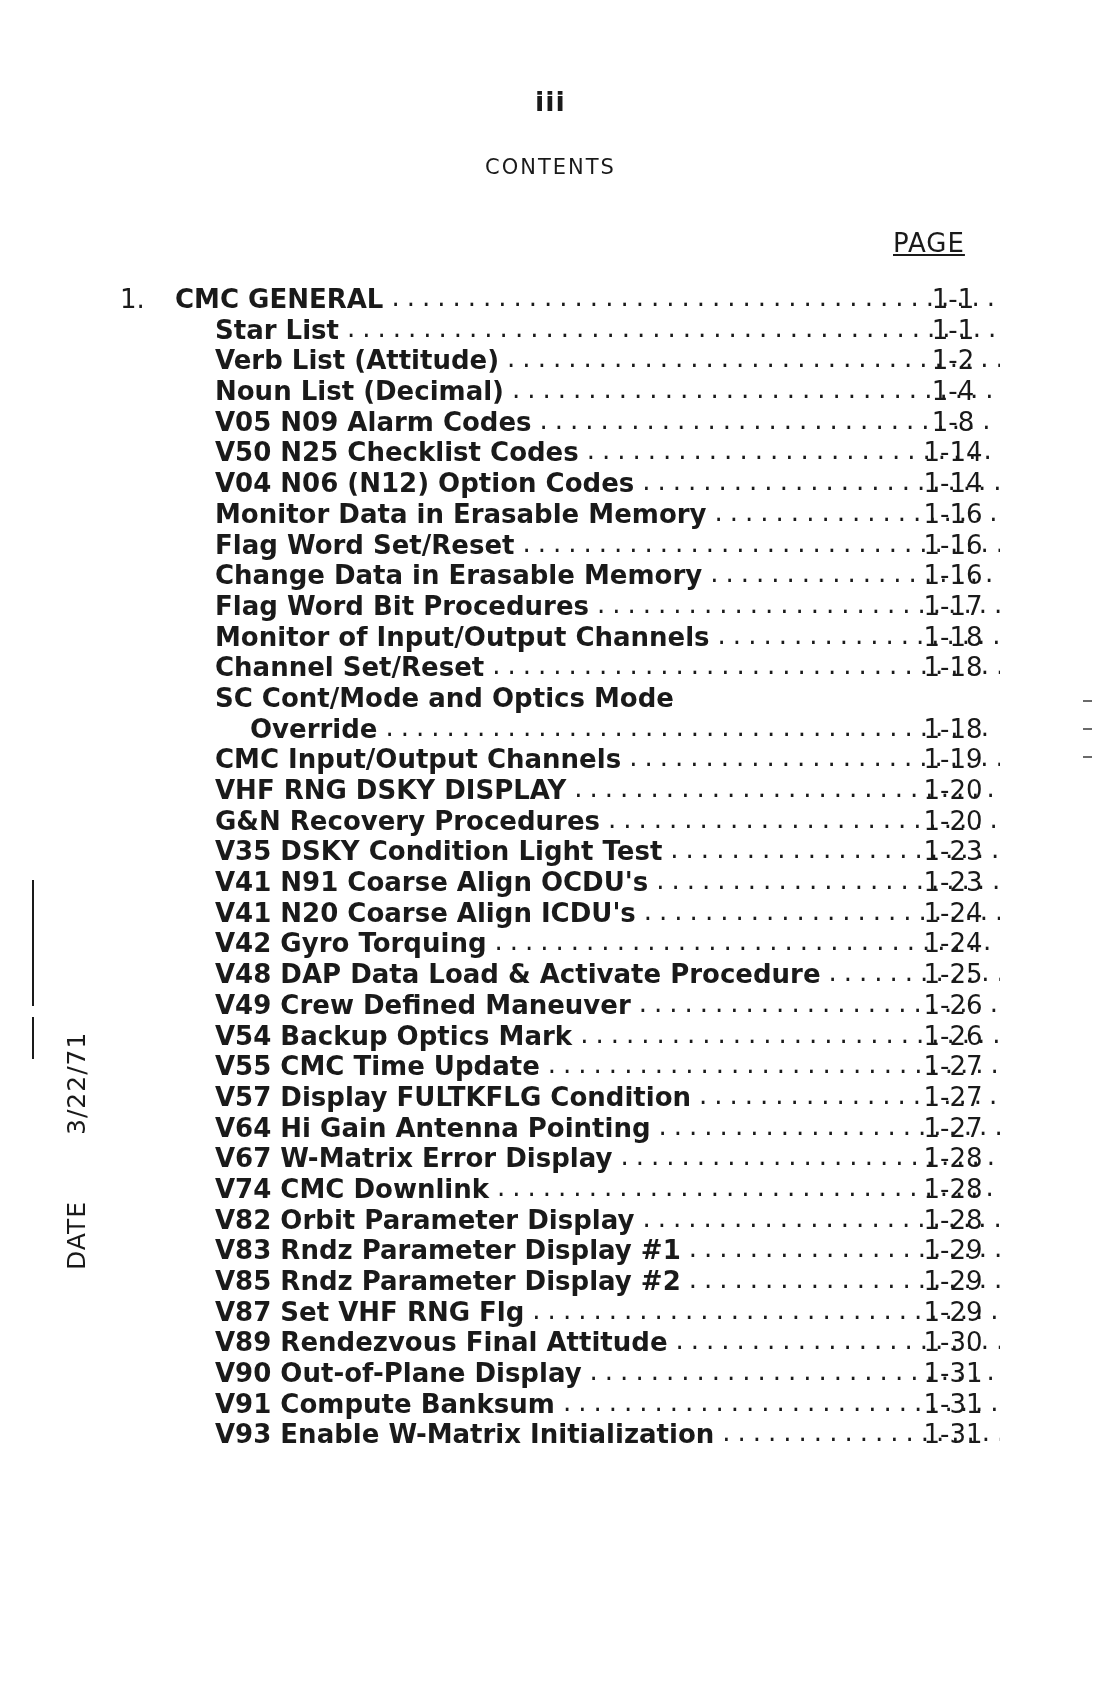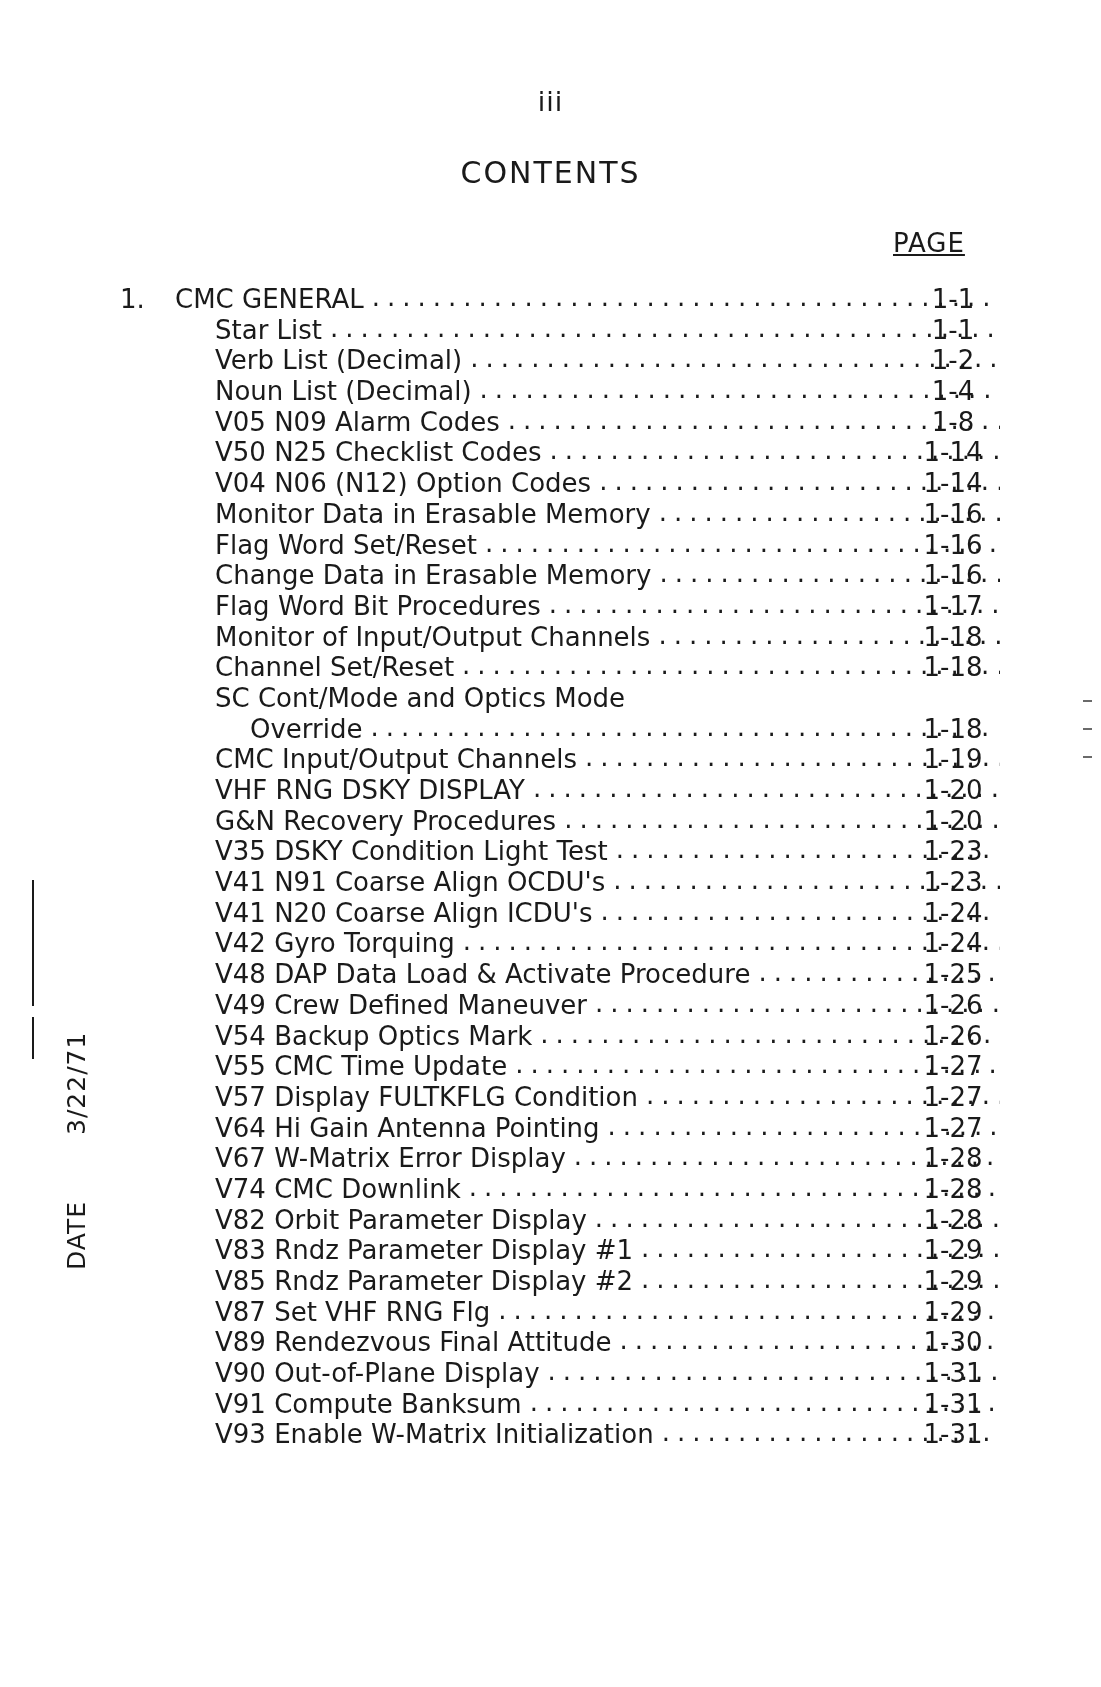--- a/index.html
+++ b/index.html
@@ -20,28 +20,29 @@
     inset: 0;
   }
   .page-number {
     position: absolute;
     top: 86px;
     left: 0;
     width: 1101px;
     text-align: center;
     font-size: 27px;
     letter-spacing: 1px;
+    font-weight: bold;
   }
   .contents-title {
     position: absolute;
     top: 155px;
     left: 0;
     width: 1101px;
     text-align: center;
-    font-size: 30px;
+    font-size: 21px;
     letter-spacing: 2px;
   }
   .page-col-header {
     position: absolute;
     top: 228px;
     left: 893px;
     font-size: 26px;
     letter-spacing: 1px;
     text-decoration: underline;
   }
@@ -71,20 +72,21 @@
     display: flex;
     align-items: baseline;
     overflow: hidden;
   }
   .entry.lvl0 { left: 55px; right: 0; }
   .entry.lvl1 { left: 95px; right: 0; }
   .entry.lvl2 { left: 130px; right: 4px; }
   .entry-title {
     flex: 0 0 auto;
     padding-right: 8px;
+    font-weight: bold;
   }
   .dots {
     flex: 1 1 auto;
     overflow: hidden;
     white-space: nowrap;
     letter-spacing: 7px;
     font-size: 26px;
     transform: translateY(-2px);
   }
   .dots.none { letter-spacing: 0; }
@@ -161,21 +163,21 @@
       </div>
       <div class="toc-row">
         <span class="entry lvl1">
           <span class="entry-title">Star List</span>
           <span class="dots">............................................................</span>
         </span>
         <span class="pg">1-1</span>
       </div>
       <div class="toc-row">
         <span class="entry lvl1">
-          <span class="entry-title">Verb List (Decimal)</span>
+          <span class="entry-title">Verb List (Attitude)</span>
           <span class="dots">............................................................</span>
         </span>
         <span class="pg">1-2</span>
       </div>
       <div class="toc-row">
         <span class="entry lvl1">
           <span class="entry-title">Noun List (Decimal)</span>
           <span class="dots">............................................................</span>
         </span>
         <span class="pg">1-4</span>

